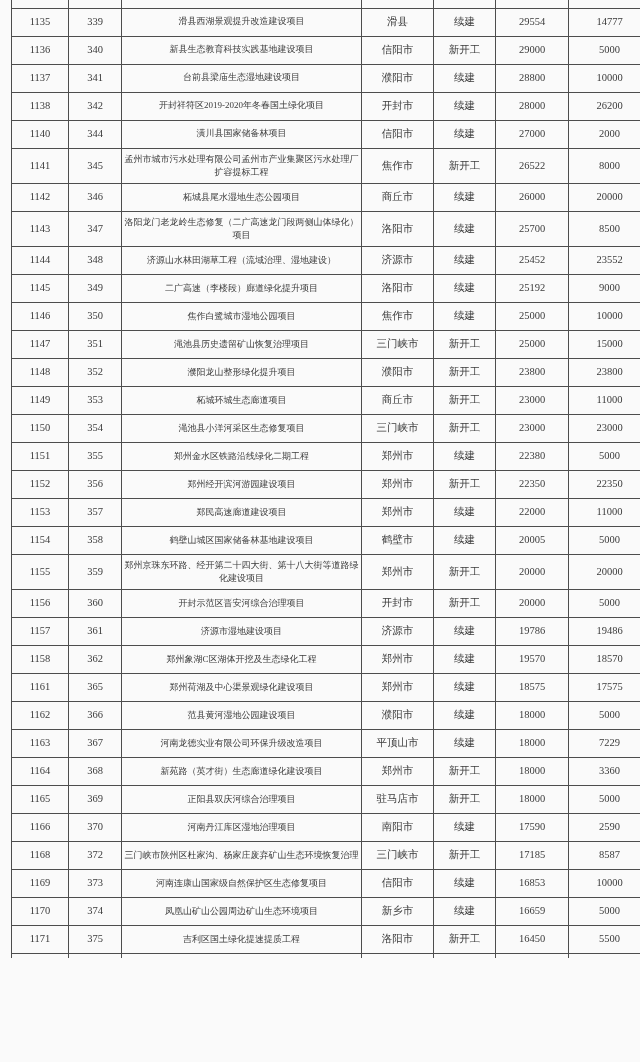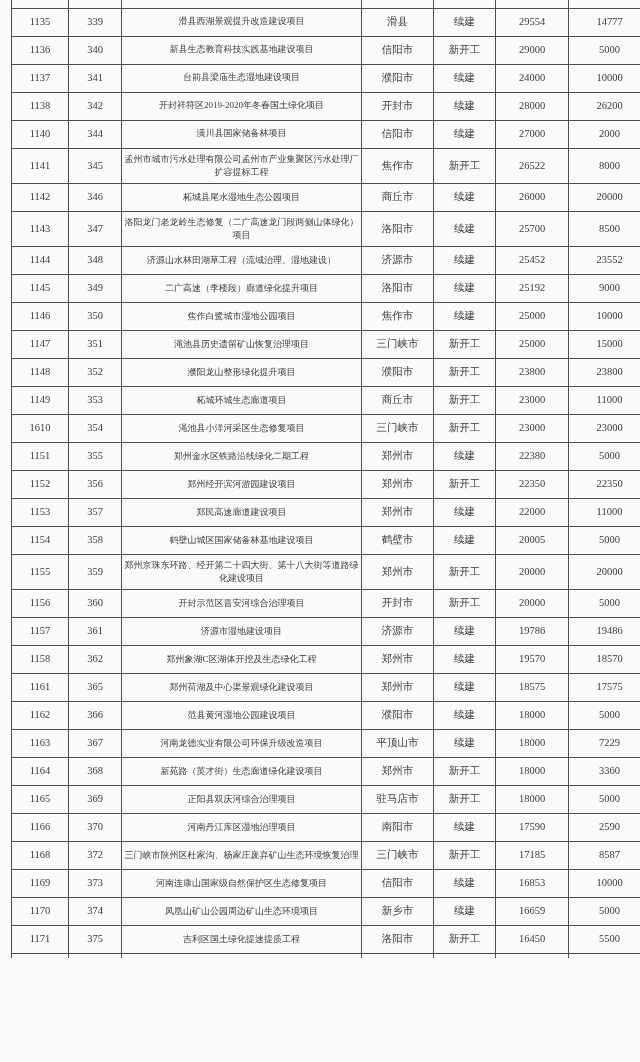--- a/index.html
+++ b/index.html
@@ -84,21 +84,21 @@
           <td>新开工</td>
           <td>29000</td>
           <td>5000</td>
         </tr>
         <tr>
           <td>1137</td>
           <td>341</td>
           <td class="name-cell">台前县梁庙生态湿地建设项目</td>
           <td>濮阳市</td>
           <td>续建</td>
-          <td>24000</td>
+          <td>28800</td>
           <td>10000</td>
         </tr>
         <tr>
           <td>1138</td>
           <td>342</td>
           <td class="name-cell">开封祥符区2019-2020年冬春国土绿化项目</td>
           <td>开封市</td>
           <td>续建</td>
           <td>28000</td>
           <td>26200</td>
@@ -187,21 +187,21 @@
         <tr>
           <td>1149</td>
           <td>353</td>
           <td class="name-cell">柘城环城生态廊道项目</td>
           <td>商丘市</td>
           <td>新开工</td>
           <td>23000</td>
           <td>11000</td>
         </tr>
         <tr>
-          <td>1610</td>
+          <td>1150</td>
           <td>354</td>
           <td class="name-cell">渑池县小洋河采区生态修复项目</td>
           <td>三门峡市</td>
           <td>新开工</td>
           <td>23000</td>
           <td>23000</td>
         </tr>
         <tr>
           <td>1151</td>
           <td>355</td>

